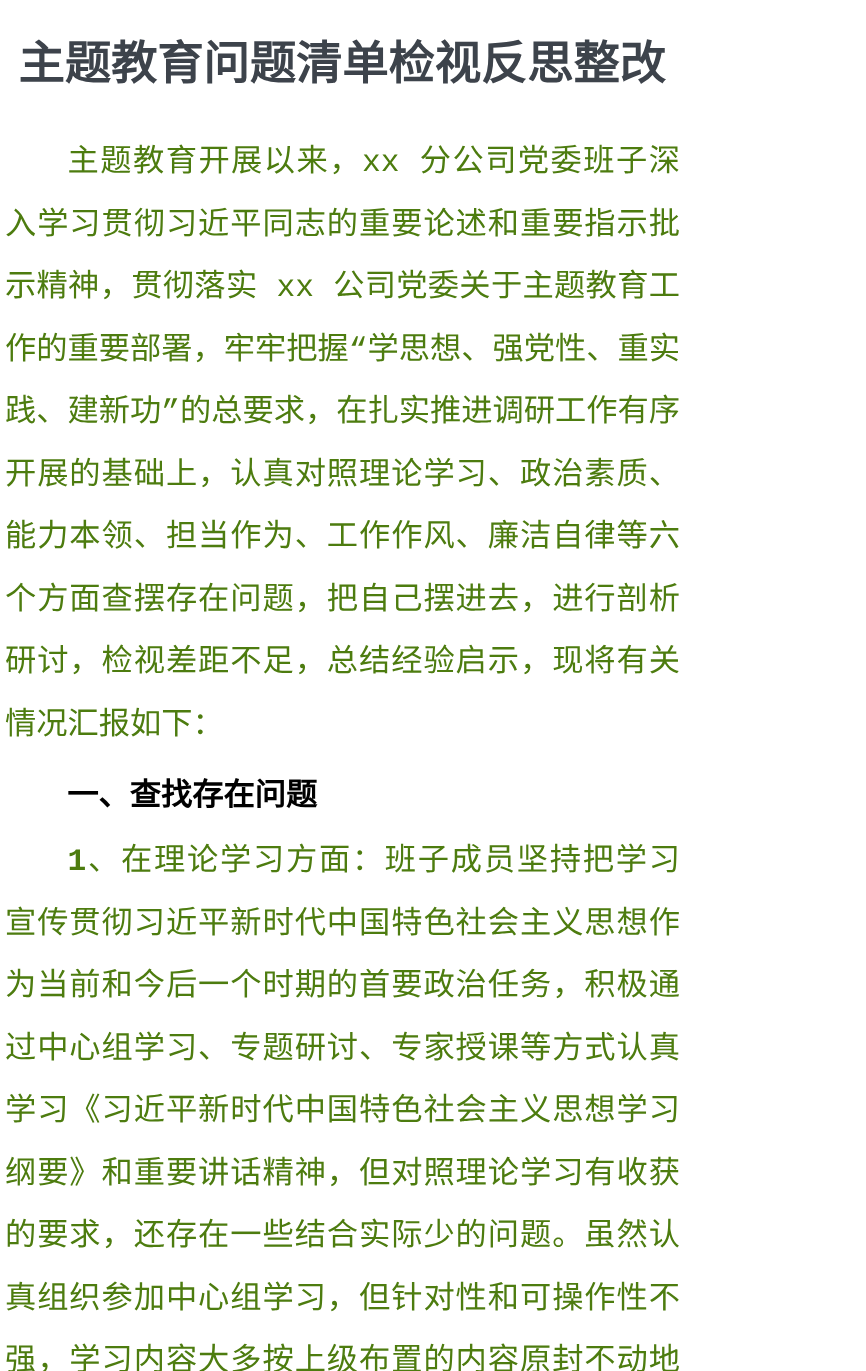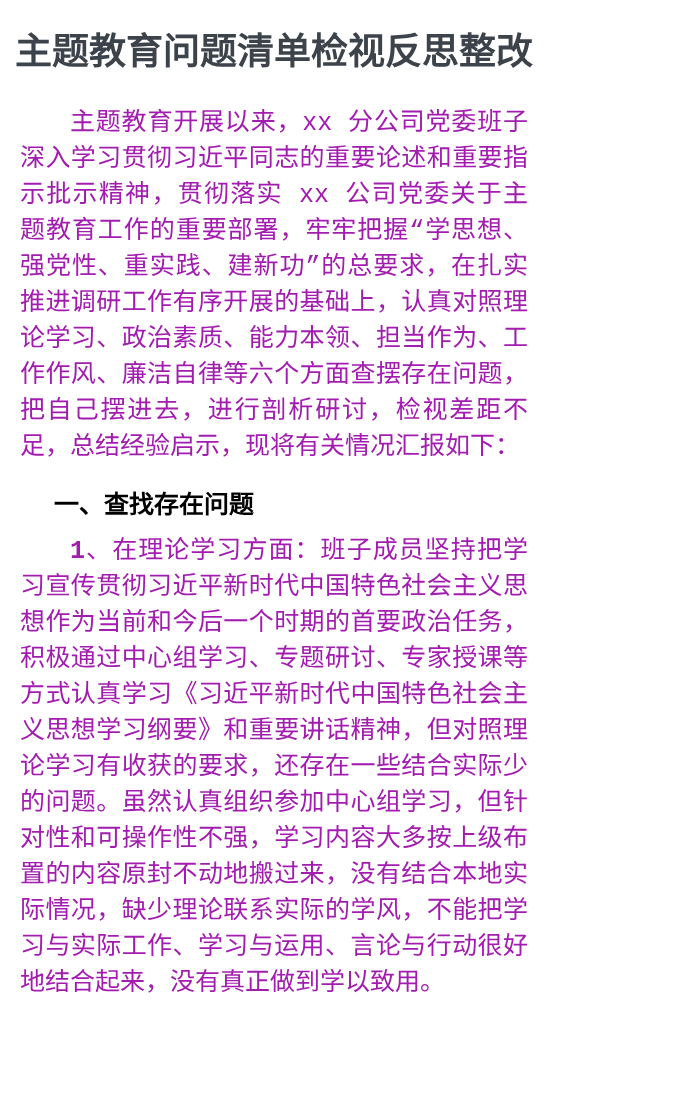--- a/index.html
+++ b/index.html
@@ -19,26 +19,26 @@
   .doc-title {
     font-size: 37px;
     line-height: 1.32;
     font-weight: bold;
     text-align: center;
     margin: 6px 0 0 0;
     color: #3d434b;
   }
   .para {
     font-size: 25px;
-    line-height: 36px;
+    line-height: 50px;
     text-align: justify;
     text-justify: inter-ideograph;
     text-indent: 2em;
-    margin: 16px;
-    color: #a21caf;
+    margin: 0;
+    color: #4d7c0f;
     word-break: break-all;
   }
   .intro-para {
     margin-top: 27px;
   }
   .section-heading {
     font-size: 25px;
     line-height: 50px;
     font-weight: bold;
     color: #000000;

